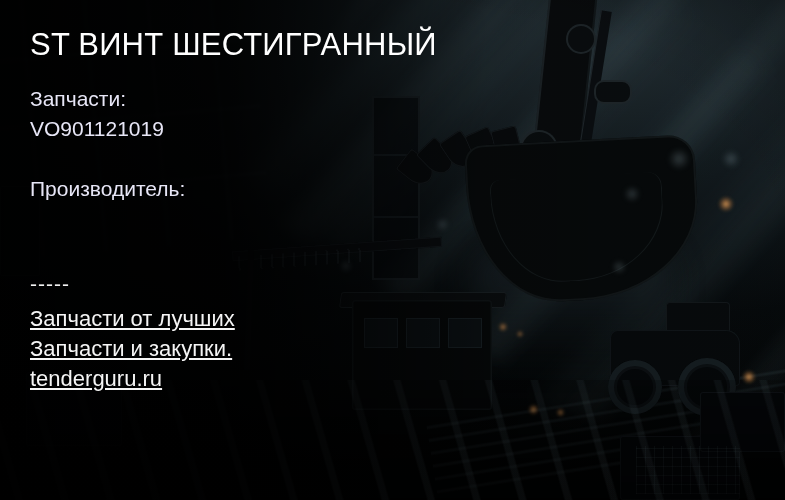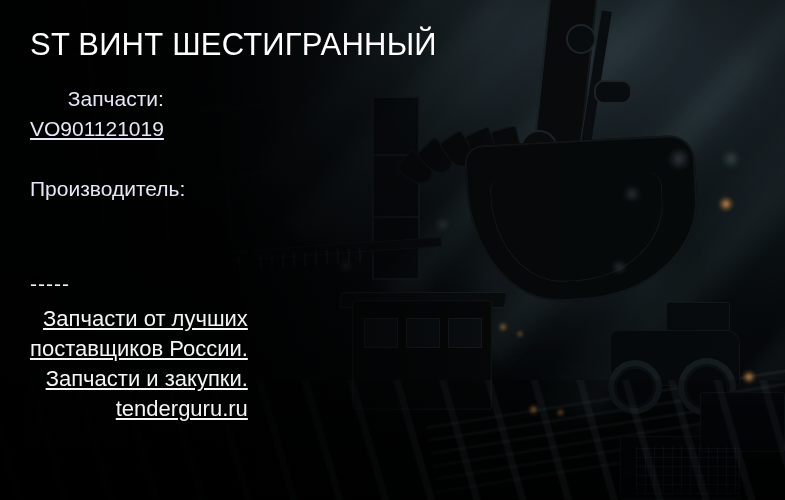--- a/index.html
+++ b/index.html
@@ -398,21 +398,20 @@
     inset: 0;
     background: radial-gradient(120% 120% at 50% 50%, rgba(0,0,0,0) 40%, rgba(0,0,0,0.55) 100%);
   }
 
   
   .content {
     position: absolute;
     inset: 0;
     padding: 0 30px;
     box-sizing: border-box;
-    text-align: right;
   }
 
   .title {
     position: absolute;
     left: 30px;
     top: 27px;
     font-size: 31px;
     line-height: 36px;
     font-weight: 400;
     color: #ffffff;
@@ -423,21 +422,21 @@
   .field {
     position: absolute;
     left: 30px;
     font-size: 21px;
     line-height: 30px;
     font-weight: 400;
     color: #e7e6f6;
     white-space: nowrap;
   }
   .field .label { display: block; }
-  .field .value { display: block; text-decoration: underline; }
+  .field .value { display: block; }
 
   .field-article { top: 84px; }
   .field-manufacturer { top: 174px; }
 
   .divider {
     position: absolute;
     left: 30px;
     top: 272px;
     font-size: 21px;
     line-height: 24px;
@@ -540,19 +539,18 @@
     </div>
 
     <div class="field field-manufacturer">
       <span class="label">Производитель:</span>
     </div>
 
     <div class="divider">-----</div>
 
     <div class="tagline">
       <div>Запчасти от лучших</div>
-      <div>поставщиков России.</div>
       <div>Запчасти и закупки.</div>
       <div>tenderguru.ru</div>
     </div>
 
   </div>
 </div>
 
 </body></html>

